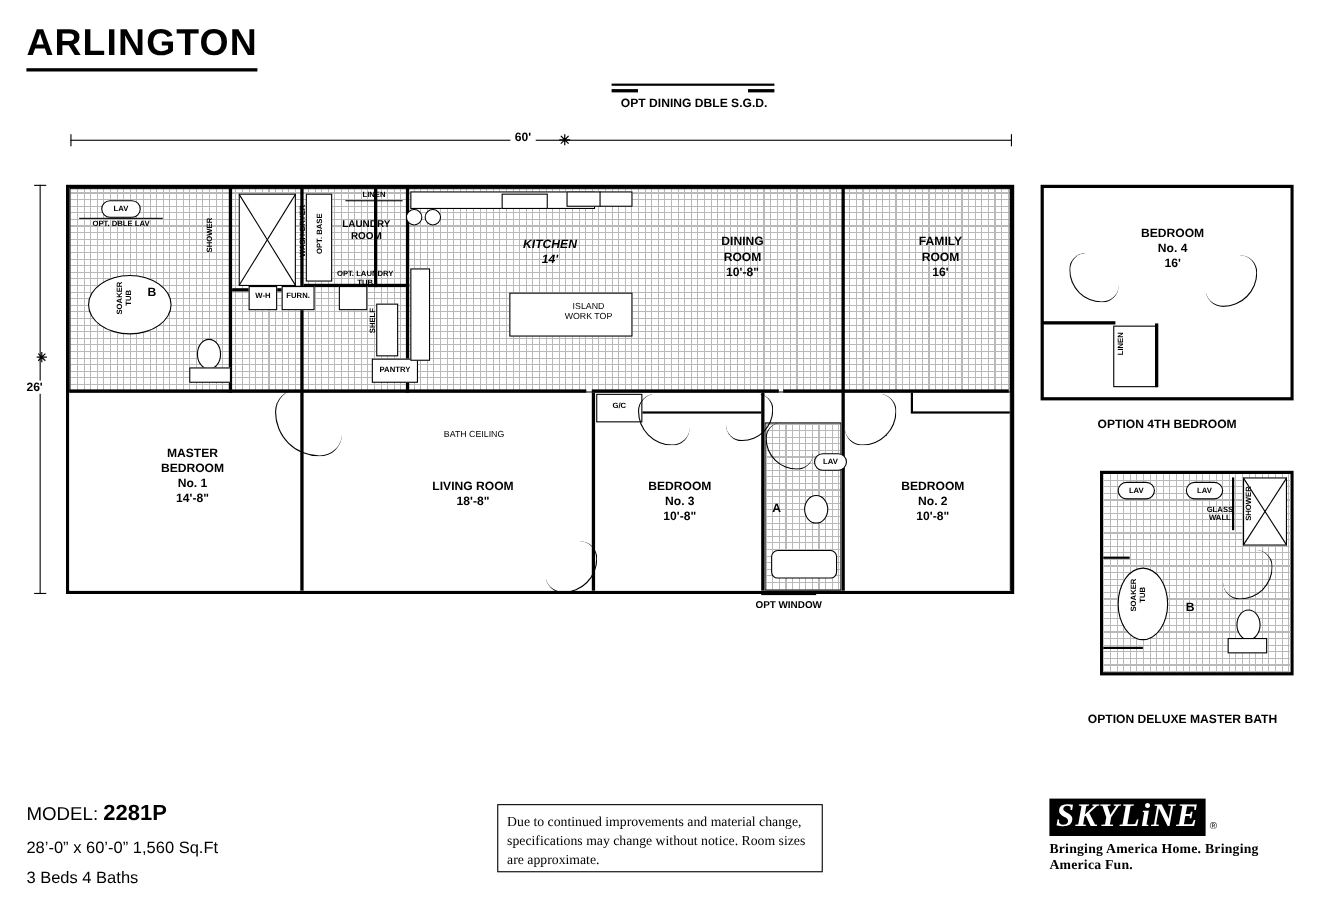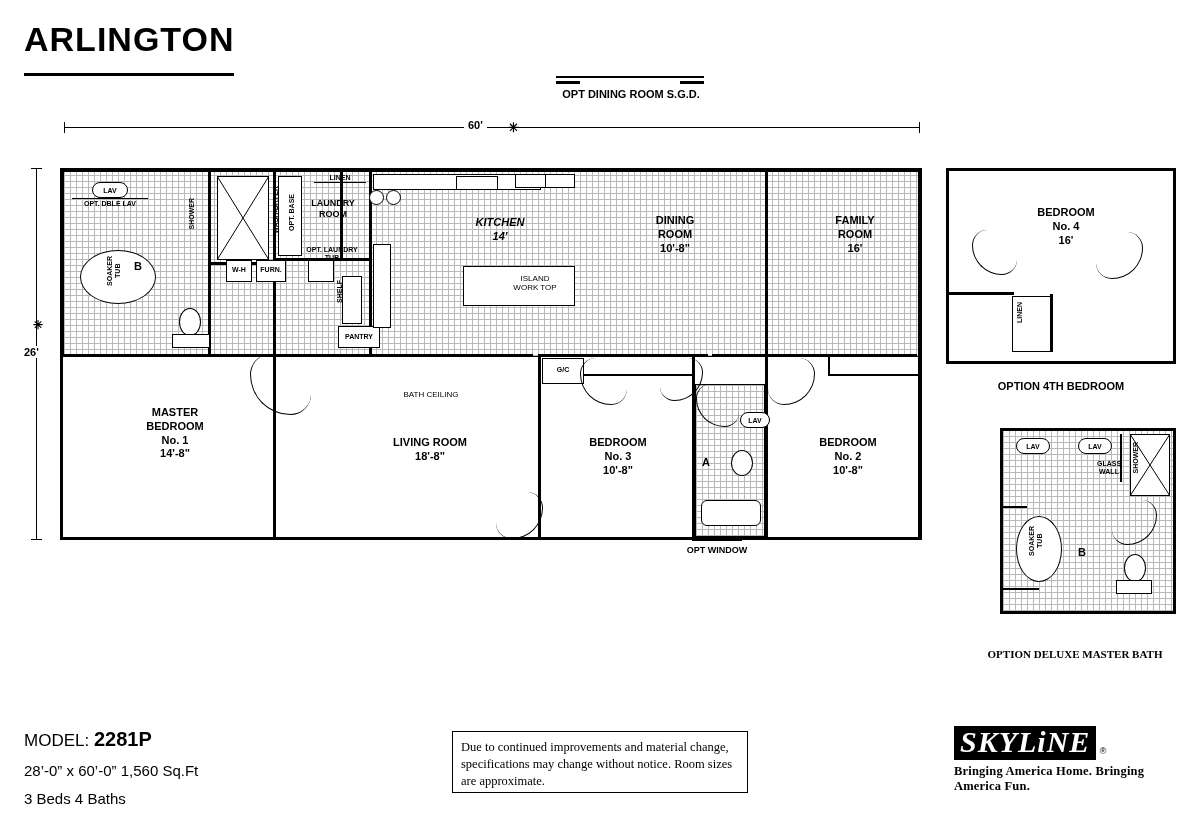--- a/index.html
+++ b/index.html
@@ -5,21 +5,21 @@
   html,body{margin:0;padding:0;}
   body{
     width:1200px;height:818px;background:#ffffff;
     font-family:"Liberation Sans", sans-serif;
     color:#000;position:relative;overflow:hidden;
   }
   .abs{position:absolute;}
   
   #title{
     left:24px;top:22px;font-size:34px;font-weight:bold;letter-spacing:1px;
-    border-bottom:3px solid #000;padding-bottom:17px;line-height:1;
+    border-bottom:3px solid #000;padding-bottom:6px;line-height:1;
   }
   
   .lbl{font-size:11px;font-weight:bold;text-align:center;line-height:1.25;}
   .lbl-sm{font-size:9px;font-weight:bold;text-align:center;line-height:1.2;}
   .lbl-xs{font-size:7px;font-weight:bold;text-align:center;line-height:1.1;}
   .lbl-reg{font-size:8px;text-align:center;line-height:1.15;}
   
   .wall{background:#000;}
   .outline{border:3px solid #000;box-sizing:border-box;}
   .thin{border:1px solid #000;box-sizing:border-box;}
@@ -72,21 +72,21 @@
 </head>
 <body>
 
 <div class="abs" id="title">ARLINGTON</div>
 
 <div class="abs" style="left:556px;top:76px;width:148px;height:8px;">
   <div class="abs wall" style="left:0;top:0;width:148px;height:2px;"></div>
   <div class="abs wall" style="left:0;top:5px;width:24px;height:3px;"></div>
   <div class="abs wall" style="left:124px;top:5px;width:24px;height:3px;"></div>
 </div>
-<div class="abs lbl" style="left:536px;top:88px;width:190px;">OPT DINING ROOM S.G.D.</div>
+<div class="abs lbl" style="left:536px;top:88px;width:190px;">OPT DINING DBLE S.G.D.</div>
 
 <div class="abs" style="left:64px;top:118px;width:856px;height:20px;">
   <div class="abs dimline-h" style="left:0;top:9px;width:856px;"></div>
   <div class="abs tick-v" style="left:0;top:4px;"></div>
   <div class="abs tick-v" style="left:855px;top:4px;"></div>
   <div class="abs dimtext" style="left:400px;top:1px;">60'</div>
   <div class="abs" style="left:444px;top:2px;font-size:13px;font-weight:bold;">✳</div>
 </div>
 
 <div class="abs" style="left:22px;top:168px;width:22px;height:372px;">
@@ -260,21 +260,21 @@
 
   <div class="abs lbl" style="left:72px;top:118px;width:20px;">B</div>
 
   <div class="abs oval" style="left:124px;top:126px;width:20px;height:26px;"></div>
   <div class="abs rectfix" style="left:116px;top:152px;width:34px;height:12px;"></div>
 
   <div class="abs wall" style="left:3px;top:78px;width:24px;height:2px;"></div>
   <div class="abs wall" style="left:3px;top:160px;width:36px;height:2px;"></div>
   <div class="abs arc" style="left:112px;top:72px;width:44px;height:44px;border-width:0 1px 1px 0;border-style:solid;border-bottom-right-radius:44px;"></div>
 </div>
-<div class="abs caption" style="left:960px;top:648px;width:230px;font-family:Liberation Serif, serif;">OPTION DELUXE MASTER BATH</div>
+<div class="abs caption" style="left:960px;top:648px;width:230px;">OPTION DELUXE MASTER BATH</div>
 
 <div class="abs" id="model">
   <span>MODEL:</span>
   <b>2281P</b>
 </div>
 <div class="abs" id="dims">28’-0” x 60’-0”   1,560 Sq.Ft</div>
 <div class="abs" id="beds">3 Beds 4 Baths</div>
 
 <div class="abs" id="disclaimer">Due to continued improvements and material change, specifications may change without notice. Room sizes are approximate.</div>
 

